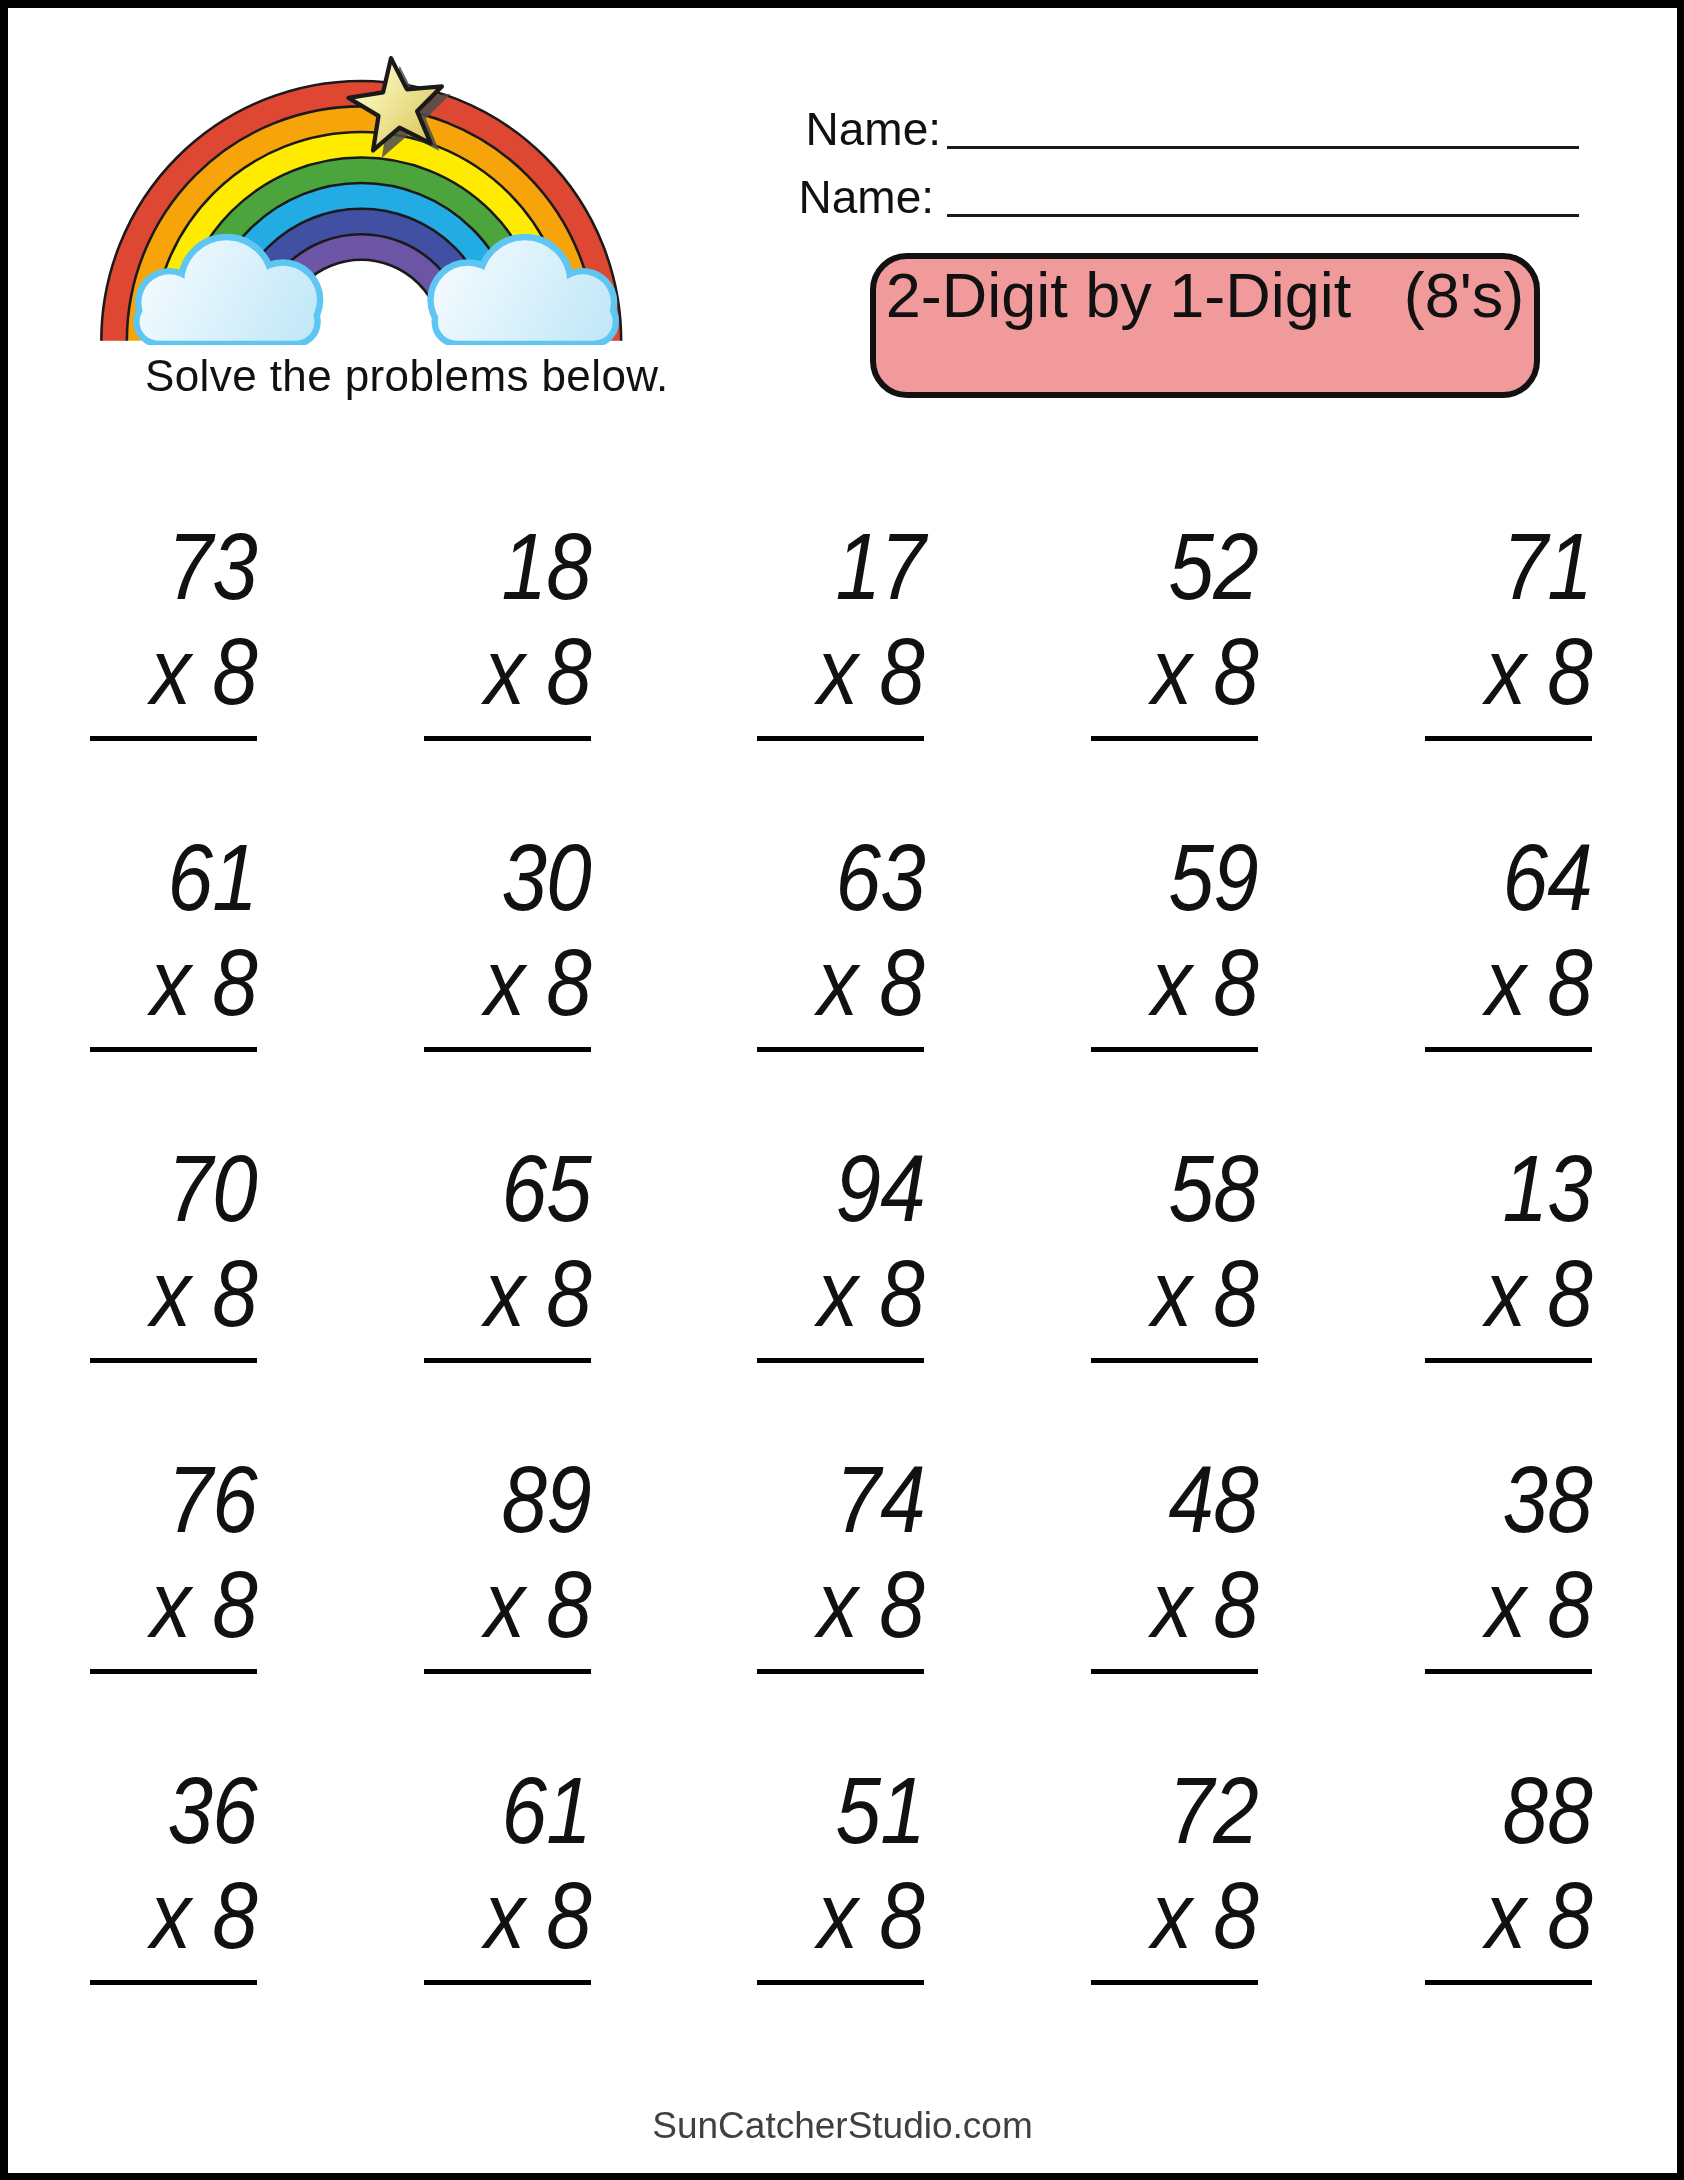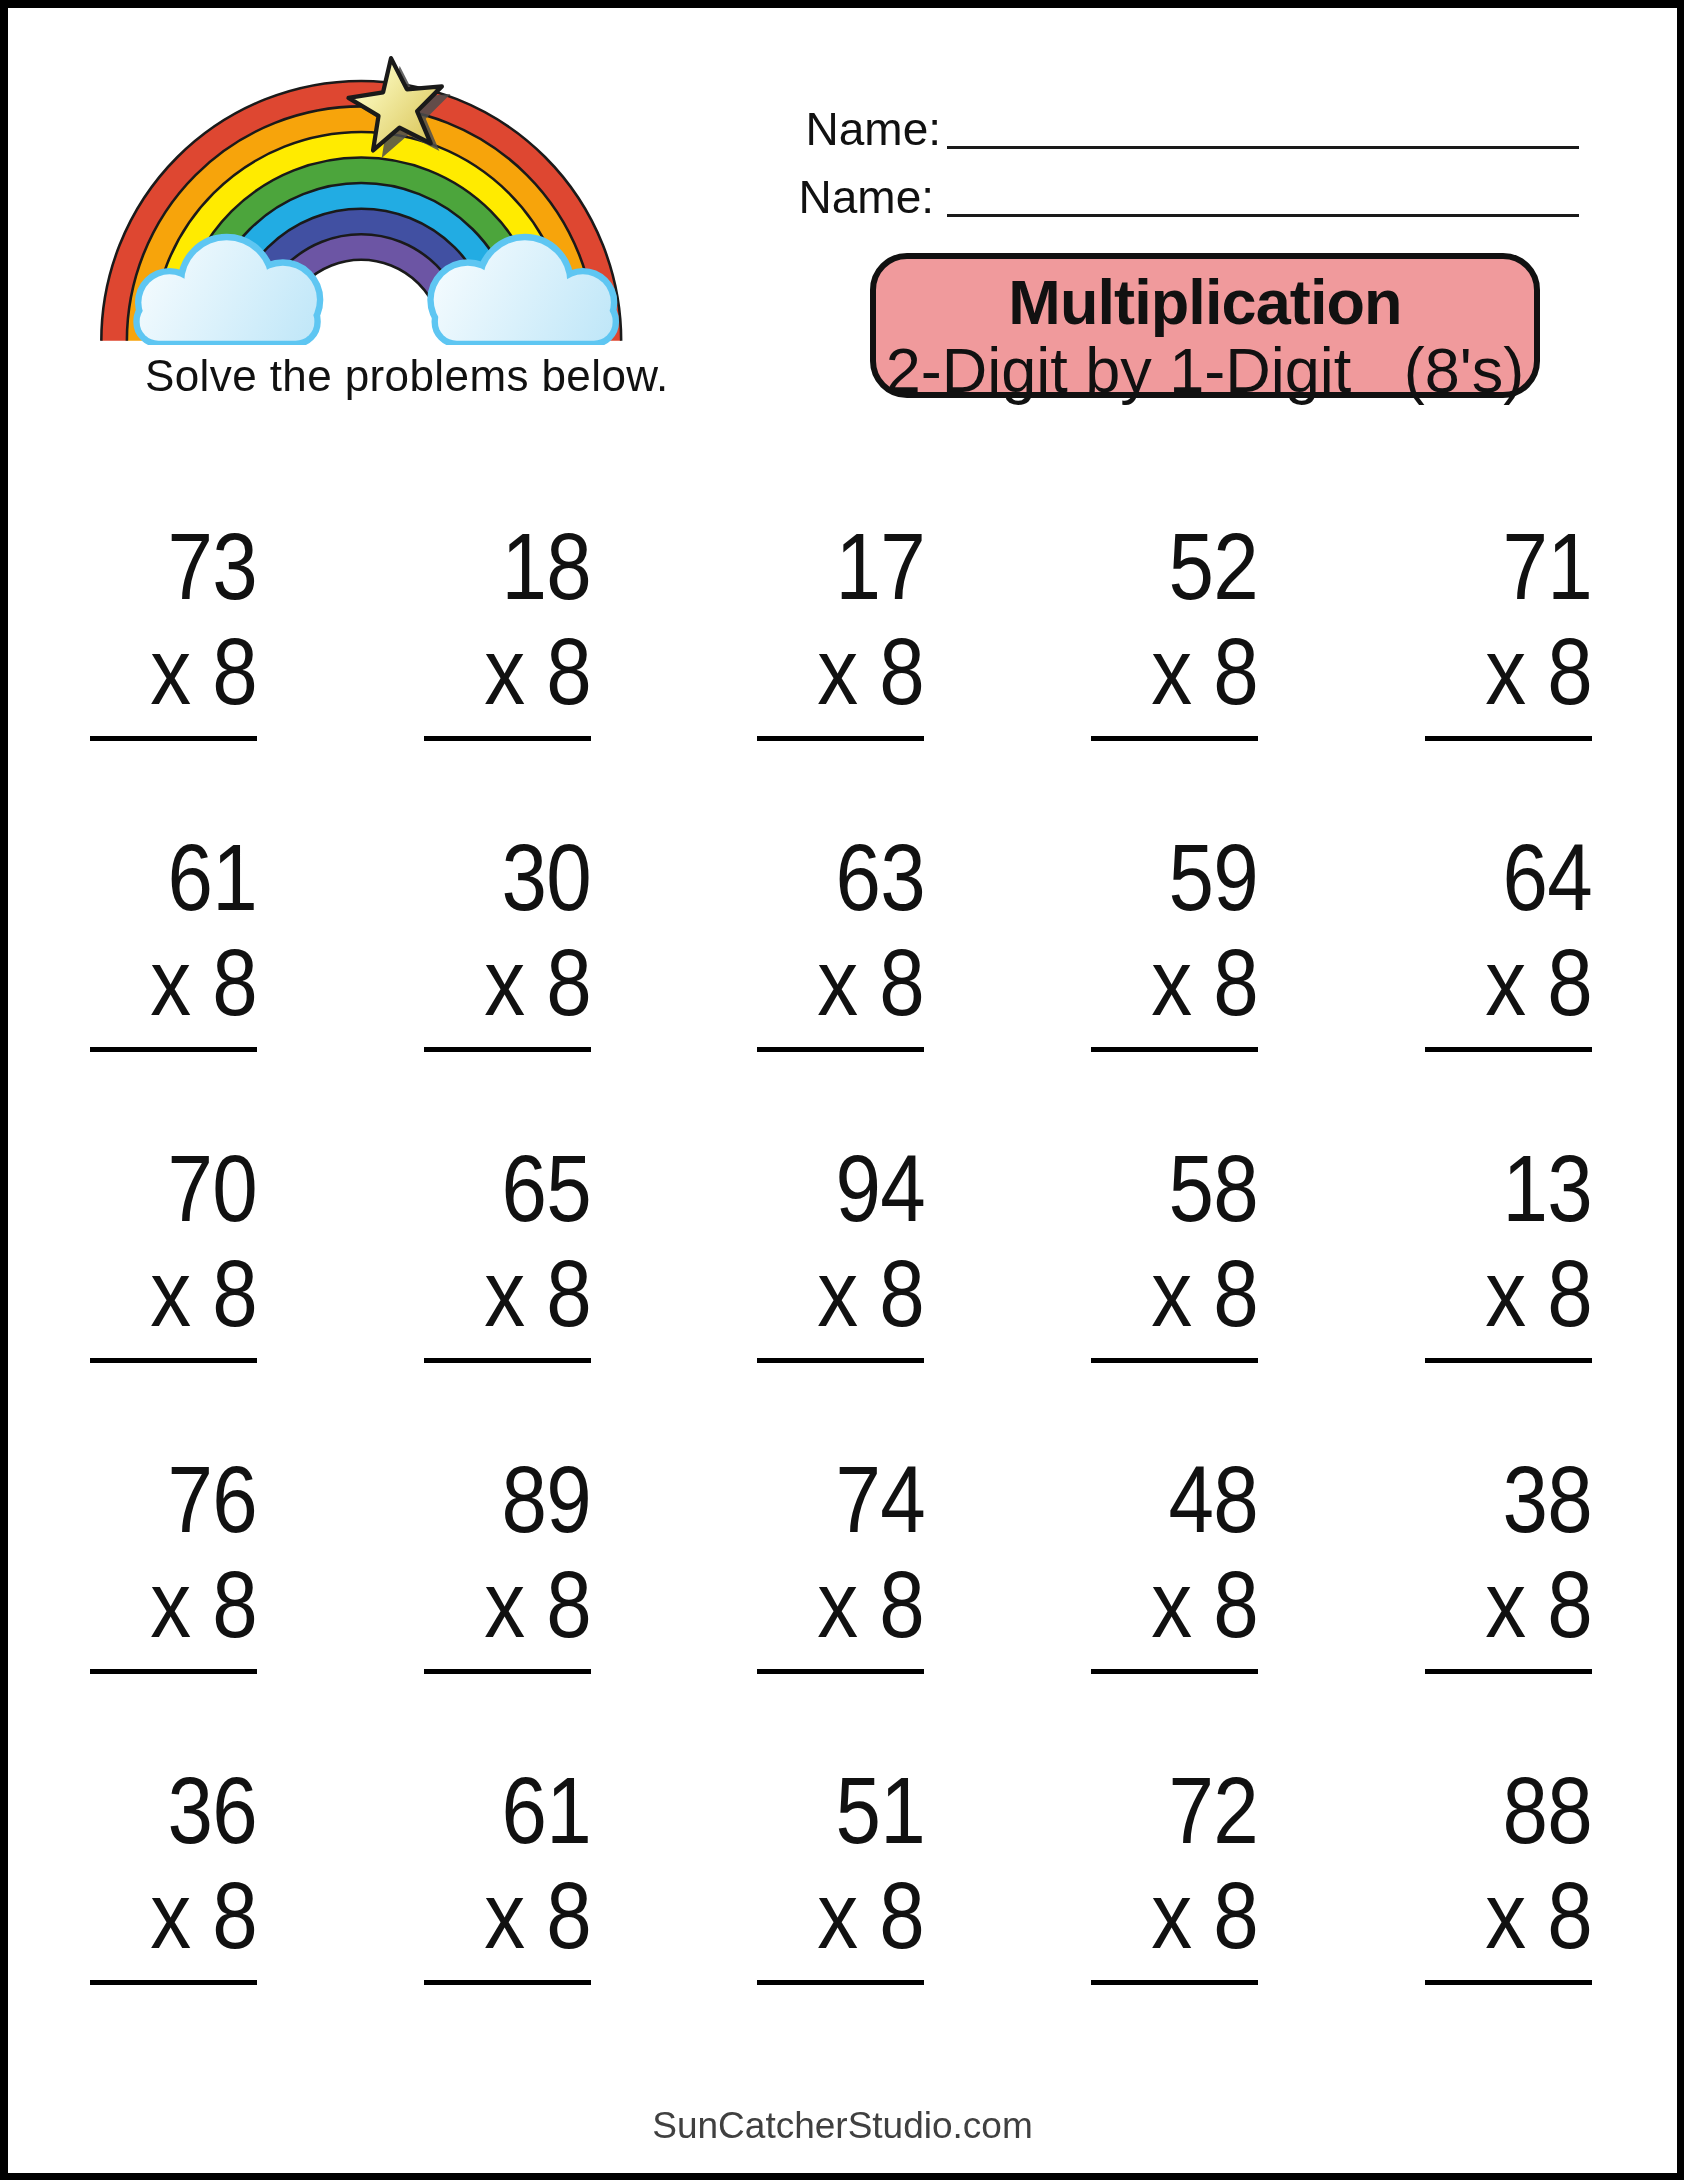--- a/index.html
+++ b/index.html
@@ -43,21 +43,21 @@
     background:var(--title-box-fill);
     border:6px solid var(--title-box-border);
     border-radius:37px;
     text-align:center;
   }
   .title-box .box-title { font-size:63px; font-weight:bold; line-height:1.0; margin-top:12px; letter-spacing:-0.9px; }
   .title-box .box-subtitle { font-size:63px; line-height:1.05; white-space:pre; margin-top:3.4px; }
   
   .grid {
     position:absolute; left:0; right:0; top:511px;
-    display:grid; grid-template-columns:repeat(5,1fr); grid-auto-rows:311px;
+    display:grid; grid-template-columns:repeat(5,1fr); grid-auto-rows:311px;font-style:italic;
   }
   .cell { display:flex; justify-content:flex-end; align-items:flex-start; padding-right:85px; }
   .prob { display:inline-flex; flex-direction:column; align-items:flex-end; }
   .num {
     font-size:95px; line-height:1; letter-spacing:-0.9px;
     transform:scaleX(.86); transform-origin:100% 50%;
     white-space:pre;
   }
   .mult { margin-top:10.2px; }
   .rule { margin-top:17px; width:167px; border-top:5.1px solid #000; }
@@ -146,21 +146,20 @@
   </div>
 
   <div class="instruction">Solve the problems below.</div>
 
   <div class="field-label name-label">Name:</div>
   <div class="field-line name-line"></div>
   <div class="field-label date-label">Name:</div>
   <div class="field-line date-line"></div>
 
   <div class="title-box">
-    <div class="box-title">Multiplication</div>
     <div class="box-subtitle">2-Digit by 1-Digit   (8's)</div>
   </div>
 
   <div class="grid" id="grid">
       <div class="cell">
         <div class="prob">
           <div class="num">73</div>
           <div class="num mult">x 8</div>
           <div class="rule"></div>
           <div class="answer-space"></div>

